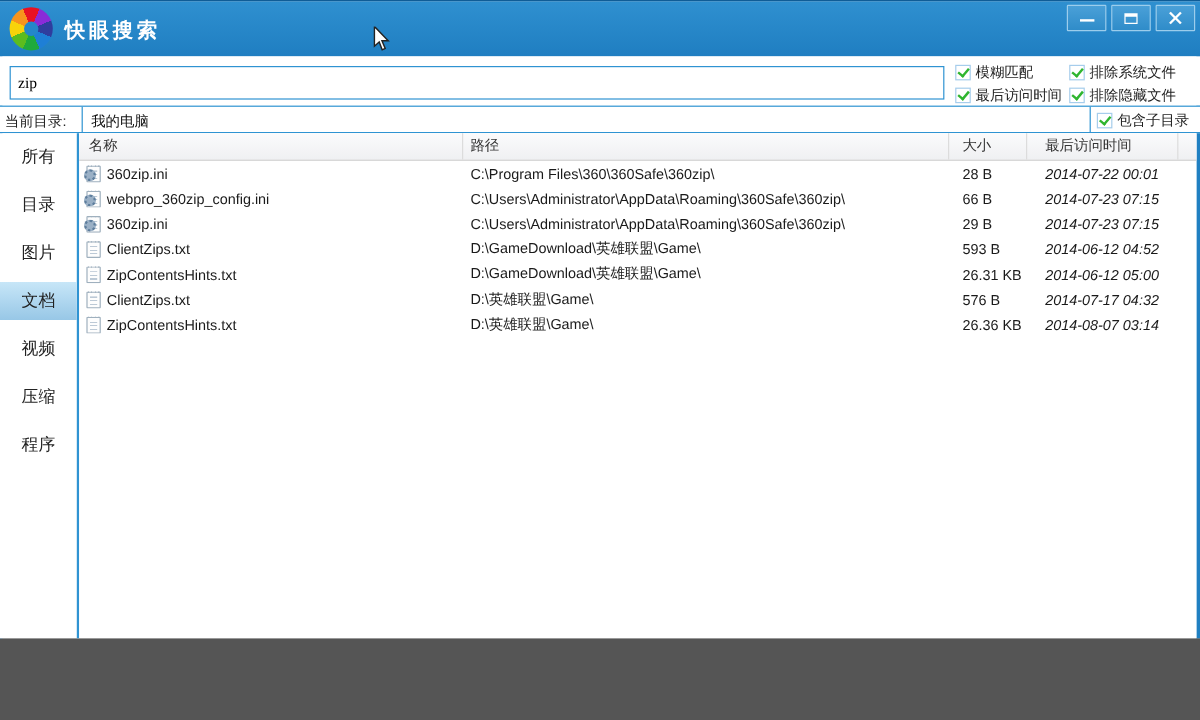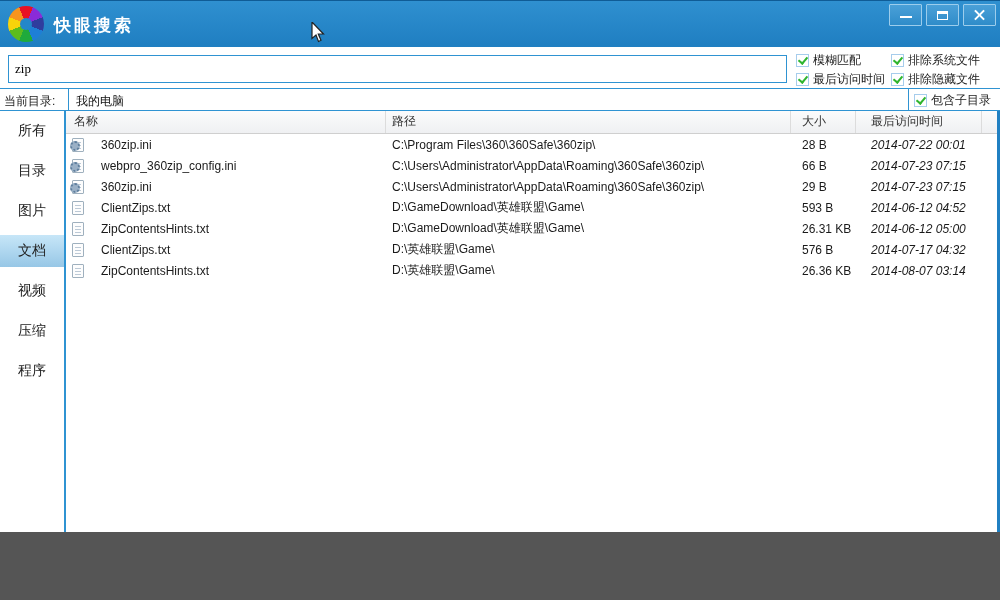--- a/index.html
+++ b/index.html
@@ -100,21 +100,21 @@
   }
   .hcol{box-sizing:border-box;line-height:21px;border-right:1px solid #dcdcdc;overflow:hidden;white-space:nowrap;}
   .col-name{width:320px;padding-left:8px;}
   .col-path{width:405px;padding-left:6px;}
   .col-size{width:65px;padding-left:11px;}
   .col-time{width:126px;padding-left:15px;}
   .col-fill{flex:1;border-right:none;}
   .tbody{position:absolute;left:0;top:23px;right:0;bottom:0;overflow:hidden;}
   .trow{display:flex;height:21px;align-items:center;font-size:12px;color:#1a1a1a;cursor:default;}
   .cell{box-sizing:border-box;overflow:hidden;white-space:nowrap;}
-  .cell.col-name{display:flex;align-items:center;gap:17px;padding-left:6px;}
+  .cell.col-name{display:flex;align-items:center;gap:5px;padding-left:6px;}
   .cell.col-path{padding-left:6px;}
   .cell.col-size{padding-left:11px;}
   .cell.col-time{padding-left:15px;font-style:italic;}
   
   .ficon{position:relative;width:12px;height:14px;flex:0 0 auto;box-sizing:border-box;
     border:1px solid #9fb0be;border-radius:1px;background:#fdfdfd;}
   .ficon::before{content:'';position:absolute;left:2px;right:2px;top:3px;height:8px;
     background:repeating-linear-gradient(to bottom,#bcc9d6 0 1px,transparent 1px 3px);}
   .ficon::after{content:'';position:absolute;left:0;right:0;top:-2px;height:2px;
     background:repeating-linear-gradient(to right,#9fb0be 0 1px,transparent 1px 3px);}

